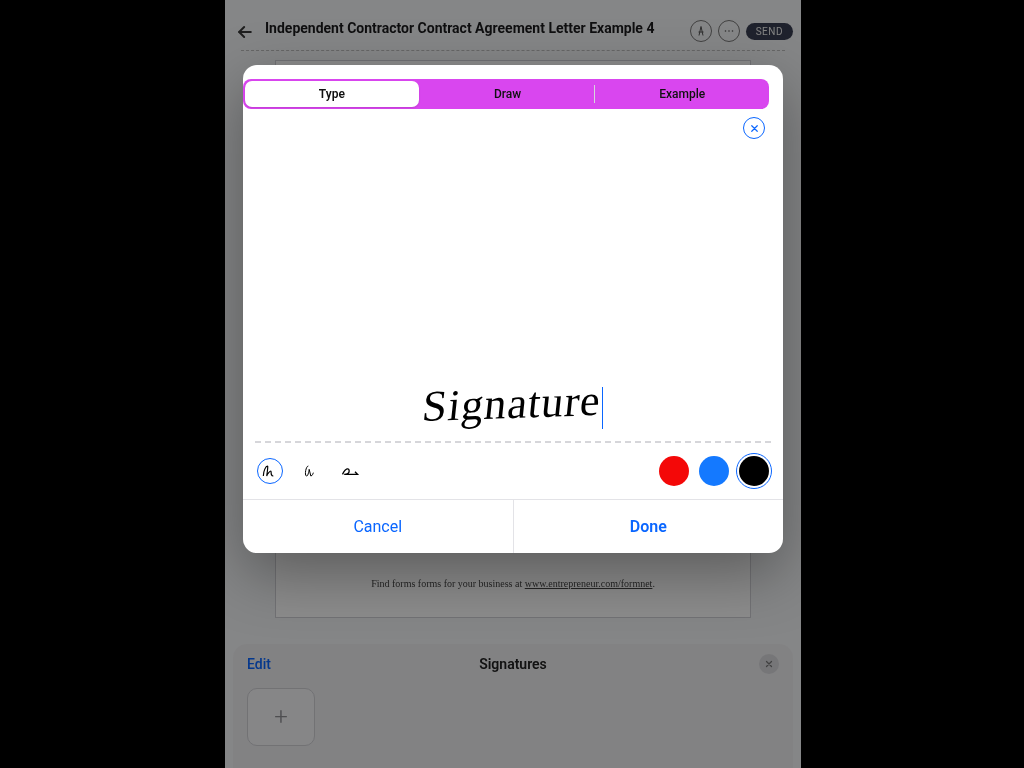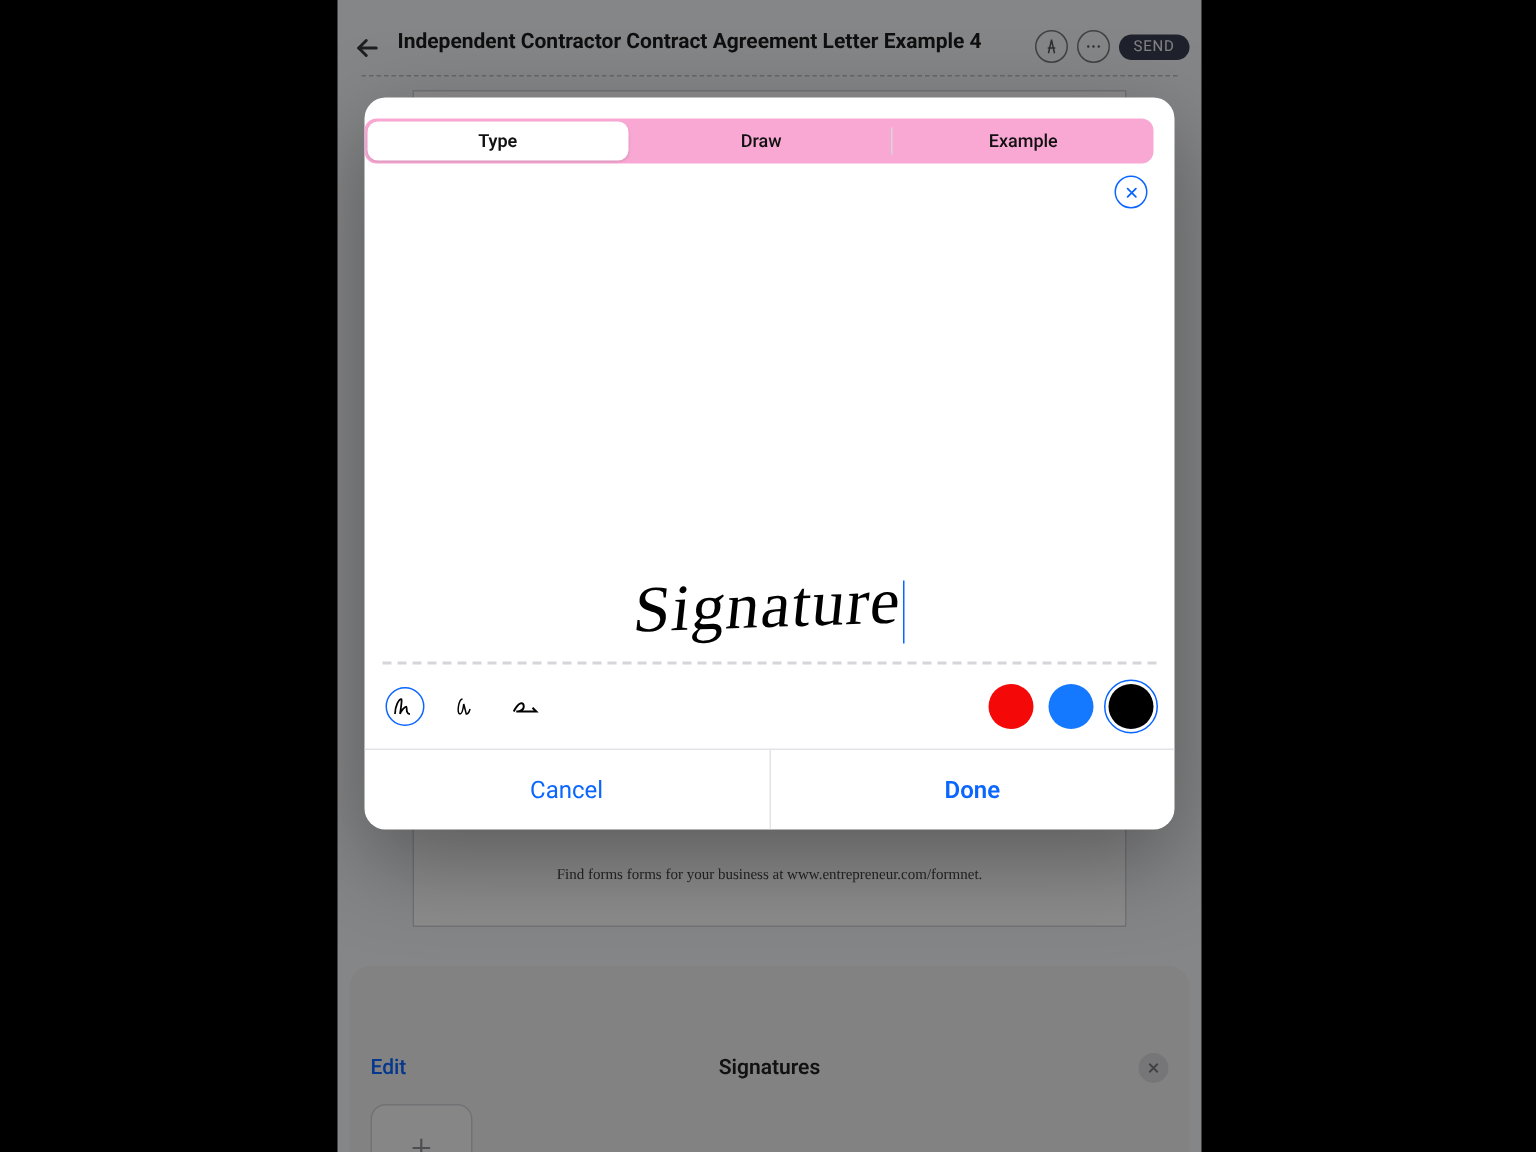--- a/index.html
+++ b/index.html
@@ -40,32 +40,32 @@
     position:absolute;
     left: 50px; right: 50px;
     top: 60px; bottom: 150px;
     background:#fff;
     border:1px solid #d0d0d5;
   }
   .doc-foot {
     position:absolute; bottom:28px; left:0; right:0;
     text-align:center; font-size:10px; color:#444; font-family: Georgia, serif;
   }
-  .doc-foot .u { }
+  .doc-foot .u { text-decoration: underline; }
 
   
   .sheet {
     position:absolute;
     left:8px; right:8px; bottom:0;
     height: 124px;
     background:#ededef;
     border-top-left-radius:14px; border-top-right-radius:14px;
     padding:10px 14px;
   }
-  .sheet-header { display:flex; align-items:center; justify-content:space-between;margin-top:48px; }
+  .sheet-header { display:flex; align-items:center; justify-content:space-between; }
   .sheet-edit { color:#0a66ff; font-size:14px; font-weight:500; }
   .sheet-title { font-size:14px; font-weight:600; color:#222; position:absolute; left:0; right:0; text-align:center; pointer-events:none; }
   .sheet-close { width:20px; height:20px; border-radius:50%; background:#d7d7db; display:flex; align-items:center; justify-content:center; color:#777; font-size:12px; }
   .sig-add {
     margin-top:14px;
     width:68px; height:58px;
     border:1px solid #cfcfd4; border-radius:10px;
     background:#f4f4f6;
     display:flex; align-items:center; justify-content:center;
     color:#8e8e93; font-size:24px; font-weight:300;
@@ -85,21 +85,21 @@
     background:#fff;
     border-radius:14px;
     box-shadow: 0 20px 60px rgba(0,0,0,0.35);
     display:flex; flex-direction:column;
     overflow:hidden;
   }
 
   .seg {
     margin:14px 14px 0 0;
     height:30px;
-    background:#f9a8d4;
+    background:#d946ef;
     border-radius:8px;
     display:flex;
     position:relative;
     font-size:12px;
   }
   .seg-item {
     flex:1; display:flex; align-items:center; justify-content:center;
     color:#111; font-weight:500; position:relative;
   }
   .seg-item.active {

